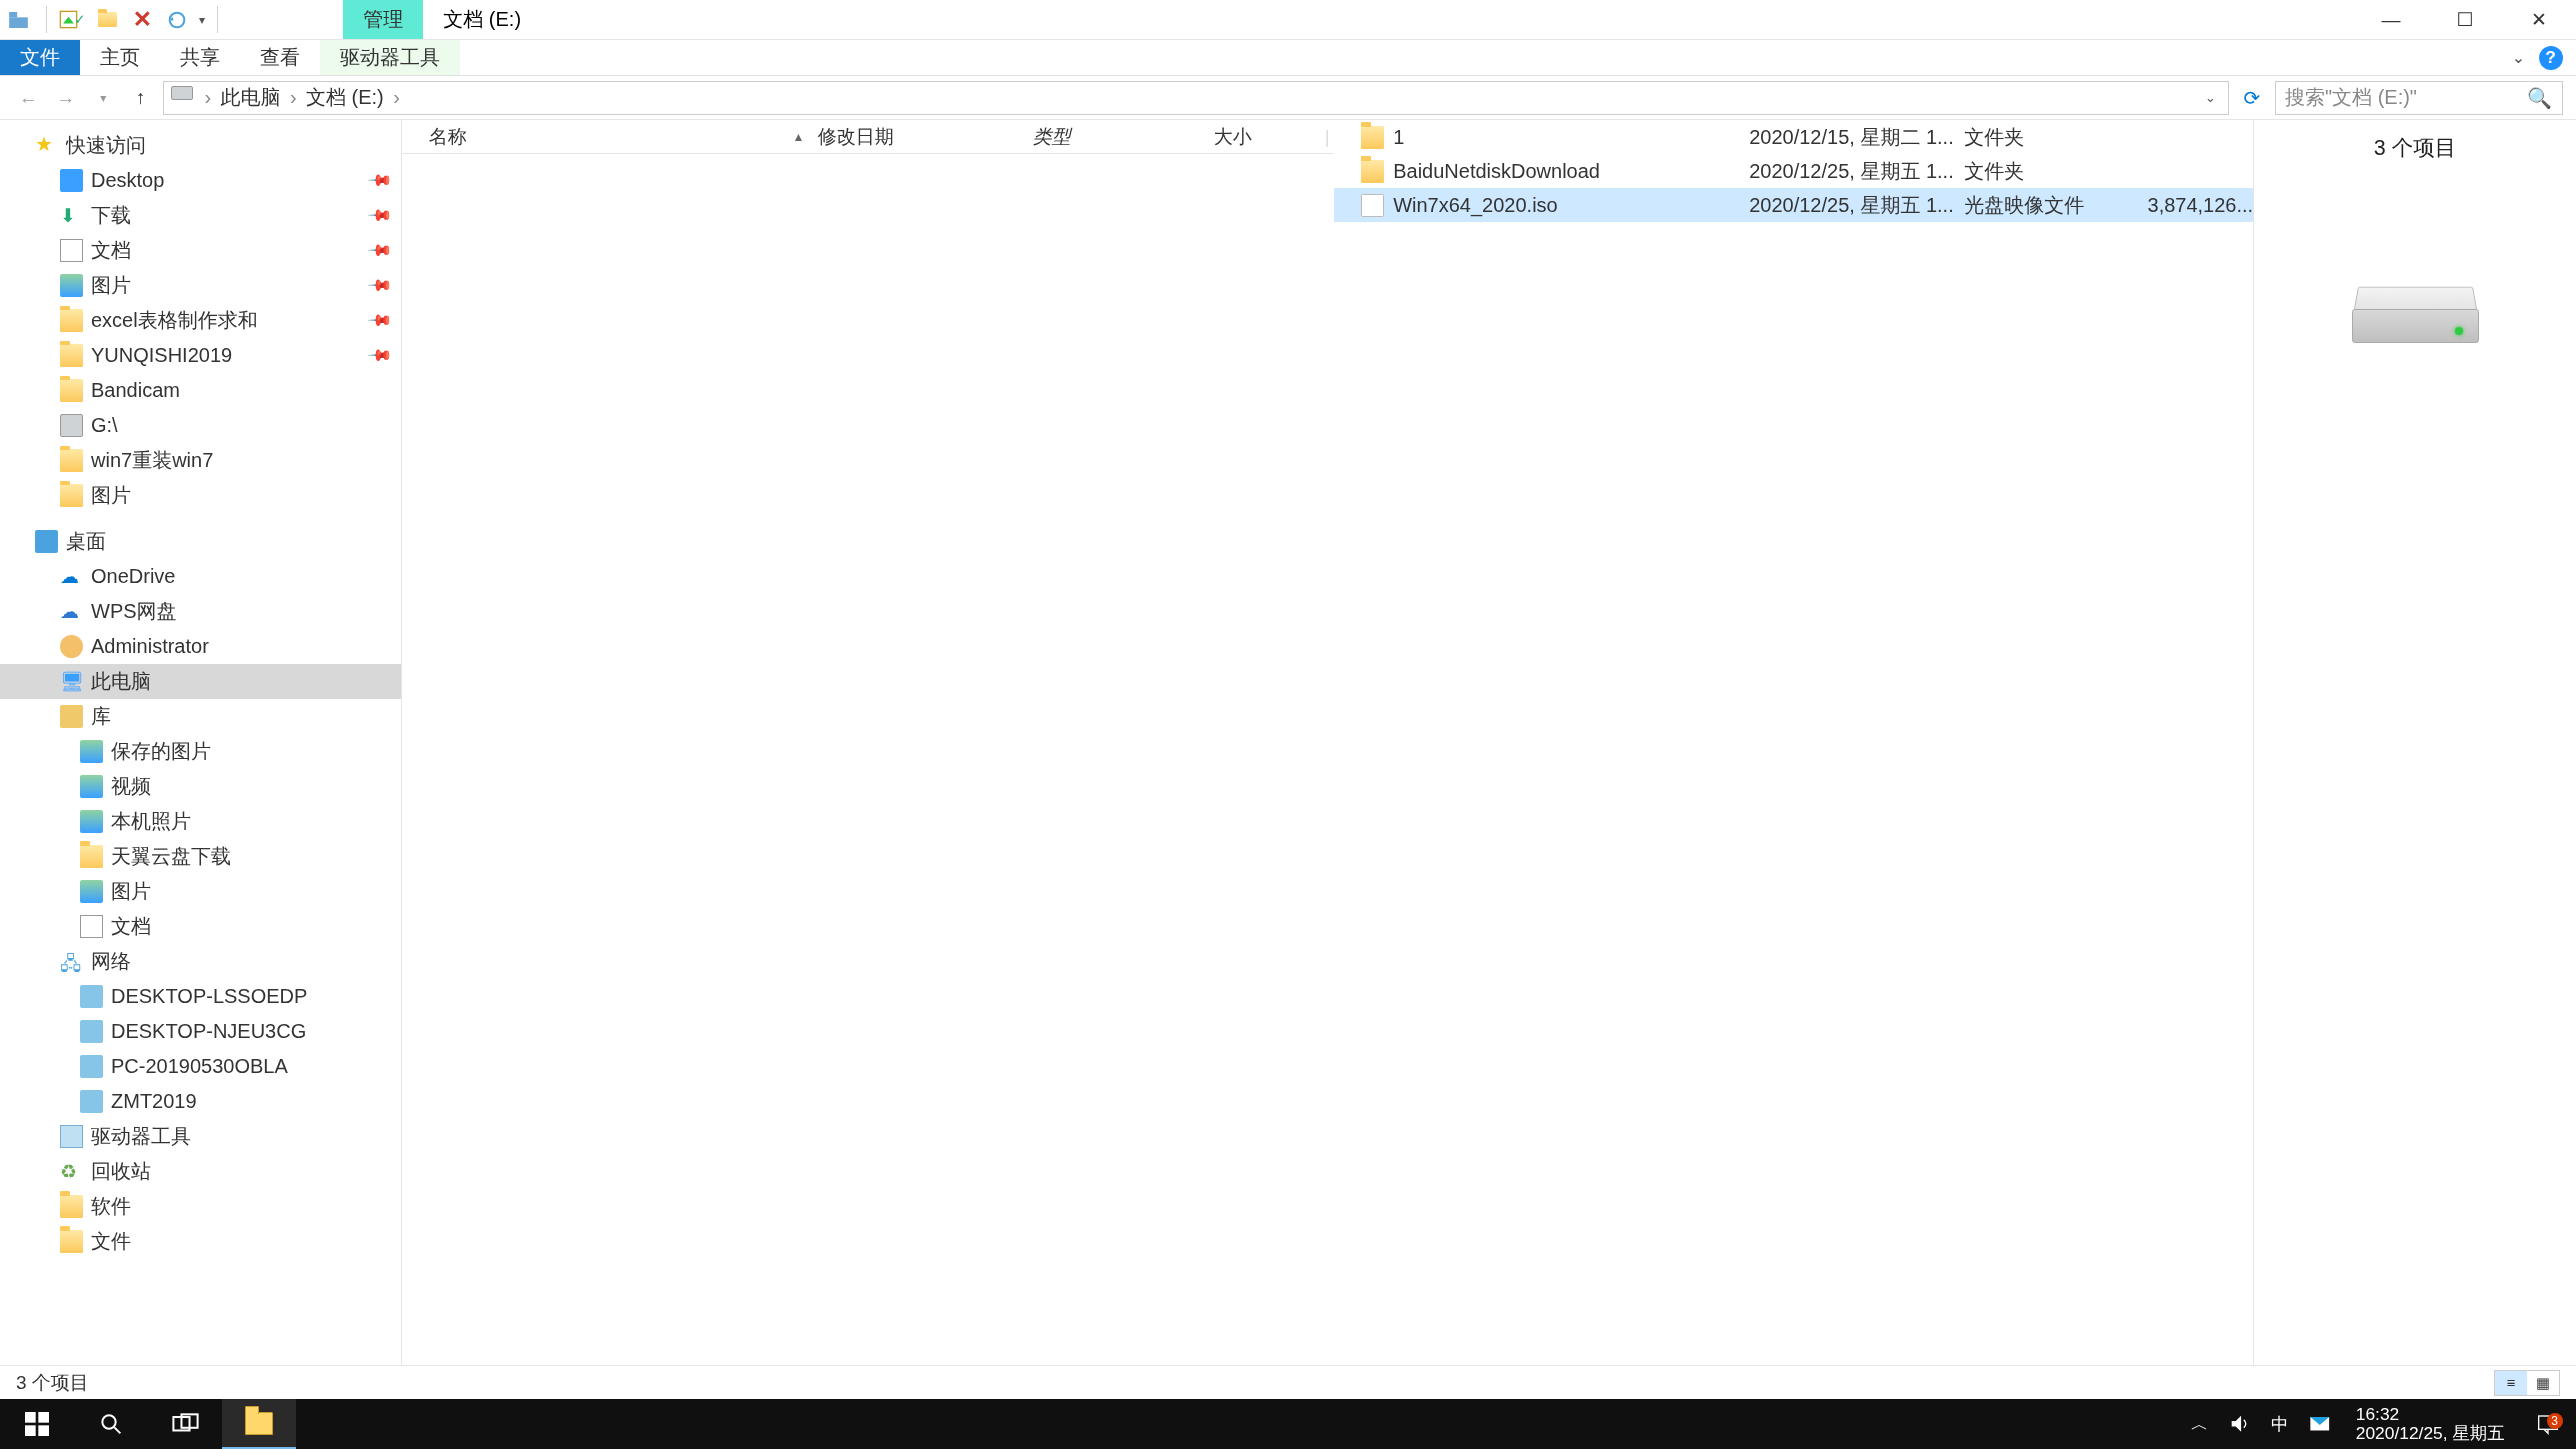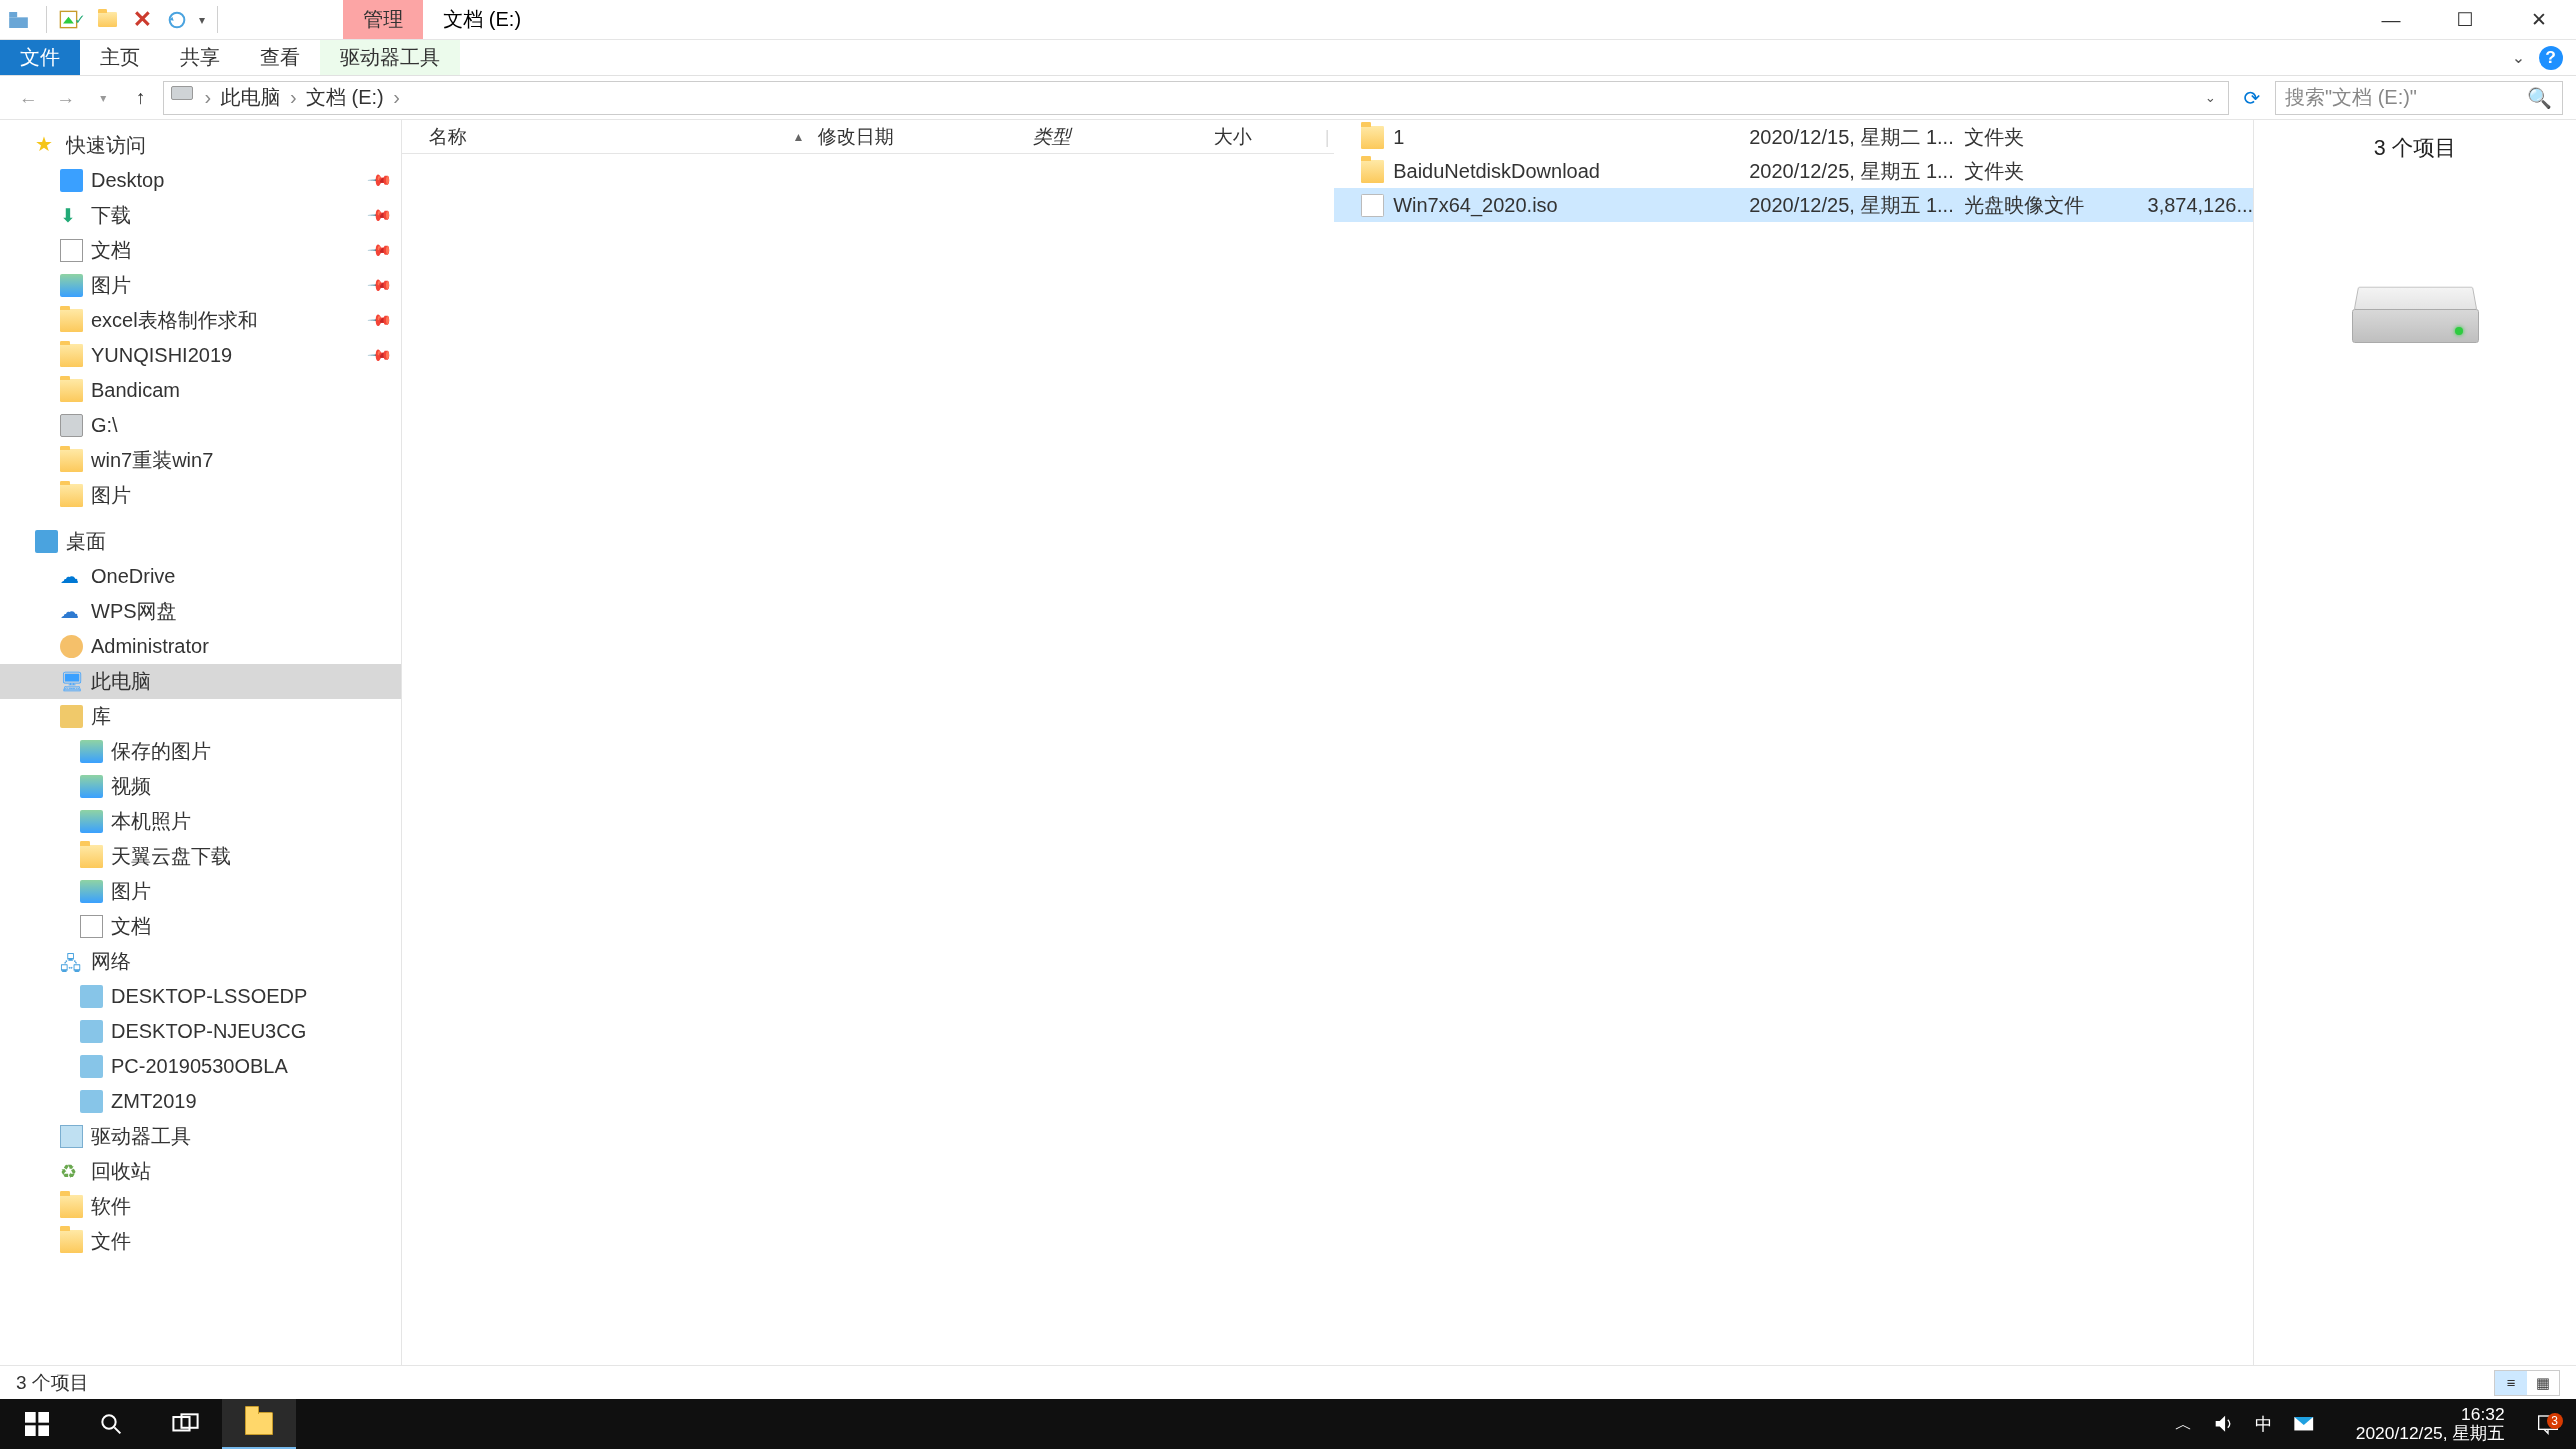--- a/index.html
+++ b/index.html
@@ -9,21 +9,21 @@
 
 
 .title-bar { height: 40px; background: #fff; display: flex; align-items: center; border-bottom: 0.7px solid #e5e5e5; }
 .qat { display: flex; align-items: center; padding-left: 6.7px; gap: 8px; }
 .qat-icon { width: 27px; height: 27px; display: flex; align-items: center; justify-content: center; }
 .qat-sep { width: 1.3px; height: 27px; background: #d0d0d0; margin: 0 4px; }
 .qat-drop { font-size: 12px; color: #555; }
 
 .title-tabs { display: flex; align-items: flex-end; height: 100%; margin-left: 121px; }
 .title-tab { padding: 6.7px 20px; font-size: 20px; color: #333; height: 100%; display: flex; align-items: center; }
-.title-tab.contextual { background: #fca5a5; color: #333; }
+.title-tab.contextual { background: #5eead4; color: #333; }
 .title-tab.main { color: #000; }
 
 .win-controls { margin-left: auto; display: flex; height: 100%; }
 .win-btn { width: 74px; height: 100%; display: flex; align-items: center; justify-content: center; font-size: 19px; color: #333; }
 
 
 .ribbon { height: 36px; background: #fff; display: flex; align-items: stretch; border-bottom: 0.7px solid #e1e1e1; }
 .ribbon-tab { padding: 0 20px; font-size: 20px; display: flex; align-items: center; color: #333; }
 .ribbon-tab.active { background: #1979ca; color: #fff; }
 .ribbon-tab.contextual-child { background: #ecfbec; }
@@ -91,21 +91,21 @@
 .view-btn.active { background: #cde8ff; }
 
 
 .taskbar { position: absolute; bottom: 0; left: 0; right: 0; height: 50px; background: #101010; display: flex; align-items: stretch; color: #fff; }
 .task-btn { width: 74px; display: flex; align-items: center; justify-content: center; font-size: 23px; }
 .task-btn.active-app { background: #2a2a2a; border-bottom: 2.7px solid #76b9ed; }
 .task-explorer-icon { width: 28px; height: 23px; background: #ffd76a; border: 1.3px solid #c79b2a; border-radius: 1.3px 1.3px 0 0; position: relative; }
 .task-explorer-icon::before { content:""; position: absolute; left: -1.3px; top: -6.7px; width: 12px; height: 6.7px; background: #ffd76a; border: 1.3px solid #c79b2a; border-bottom: none; border-radius: 1.3px 1.3px 0 0; }
 .task-right { margin-left: auto; display: flex; align-items: center; gap: 16px; padding-right: 9.4px; font-size: 17.4px; }
 .tray-icon { width: 24px; height: 24px; display: flex; align-items: center; justify-content: center; }
-.clock { text-align: right; line-height: 1.1; font-size: 17.4px; padding: 0 8px; margin-left: 16px; }
+.clock { line-height: 1.1; font-size: 17.4px; padding: 0 8px; }
 .notif { width: 38px; display: flex; align-items: center; justify-content: center; position: relative; }
 .notif-badge { position: absolute; bottom: 6.7px; right: 4px; background: #d83b01; color: #fff; font-size: 12px; border-radius: 50%; width: 16px; height: 16px; display: flex; align-items: center; justify-content: center; }
 
 
 .ico-folder { width: 100%; height: 100%; background: linear-gradient(#ffe9a6,#fcc95b); border-radius: 1.3px; position: relative; }
 .ico-folder::before { content:""; position:absolute; left:0; top:-3.4px; width:45%; height:4.7px; background:#fcc95b; border-radius:1.3px 1.3px 0 0; }
 .ico-file { width: 100%; height: 100%; background: #fff; border: 1.3px solid #bbb; border-radius: 1.3px; }
 .ico-star { color: #f5c518; font-size: 20px; line-height: 1; }
 .ico-desktop { width:100%; height:100%; background:#3aa0ff; border-radius:2px; }
 .ico-monitor { width:100%; height:100%; background:#4aa3df; border-radius:2px; }

